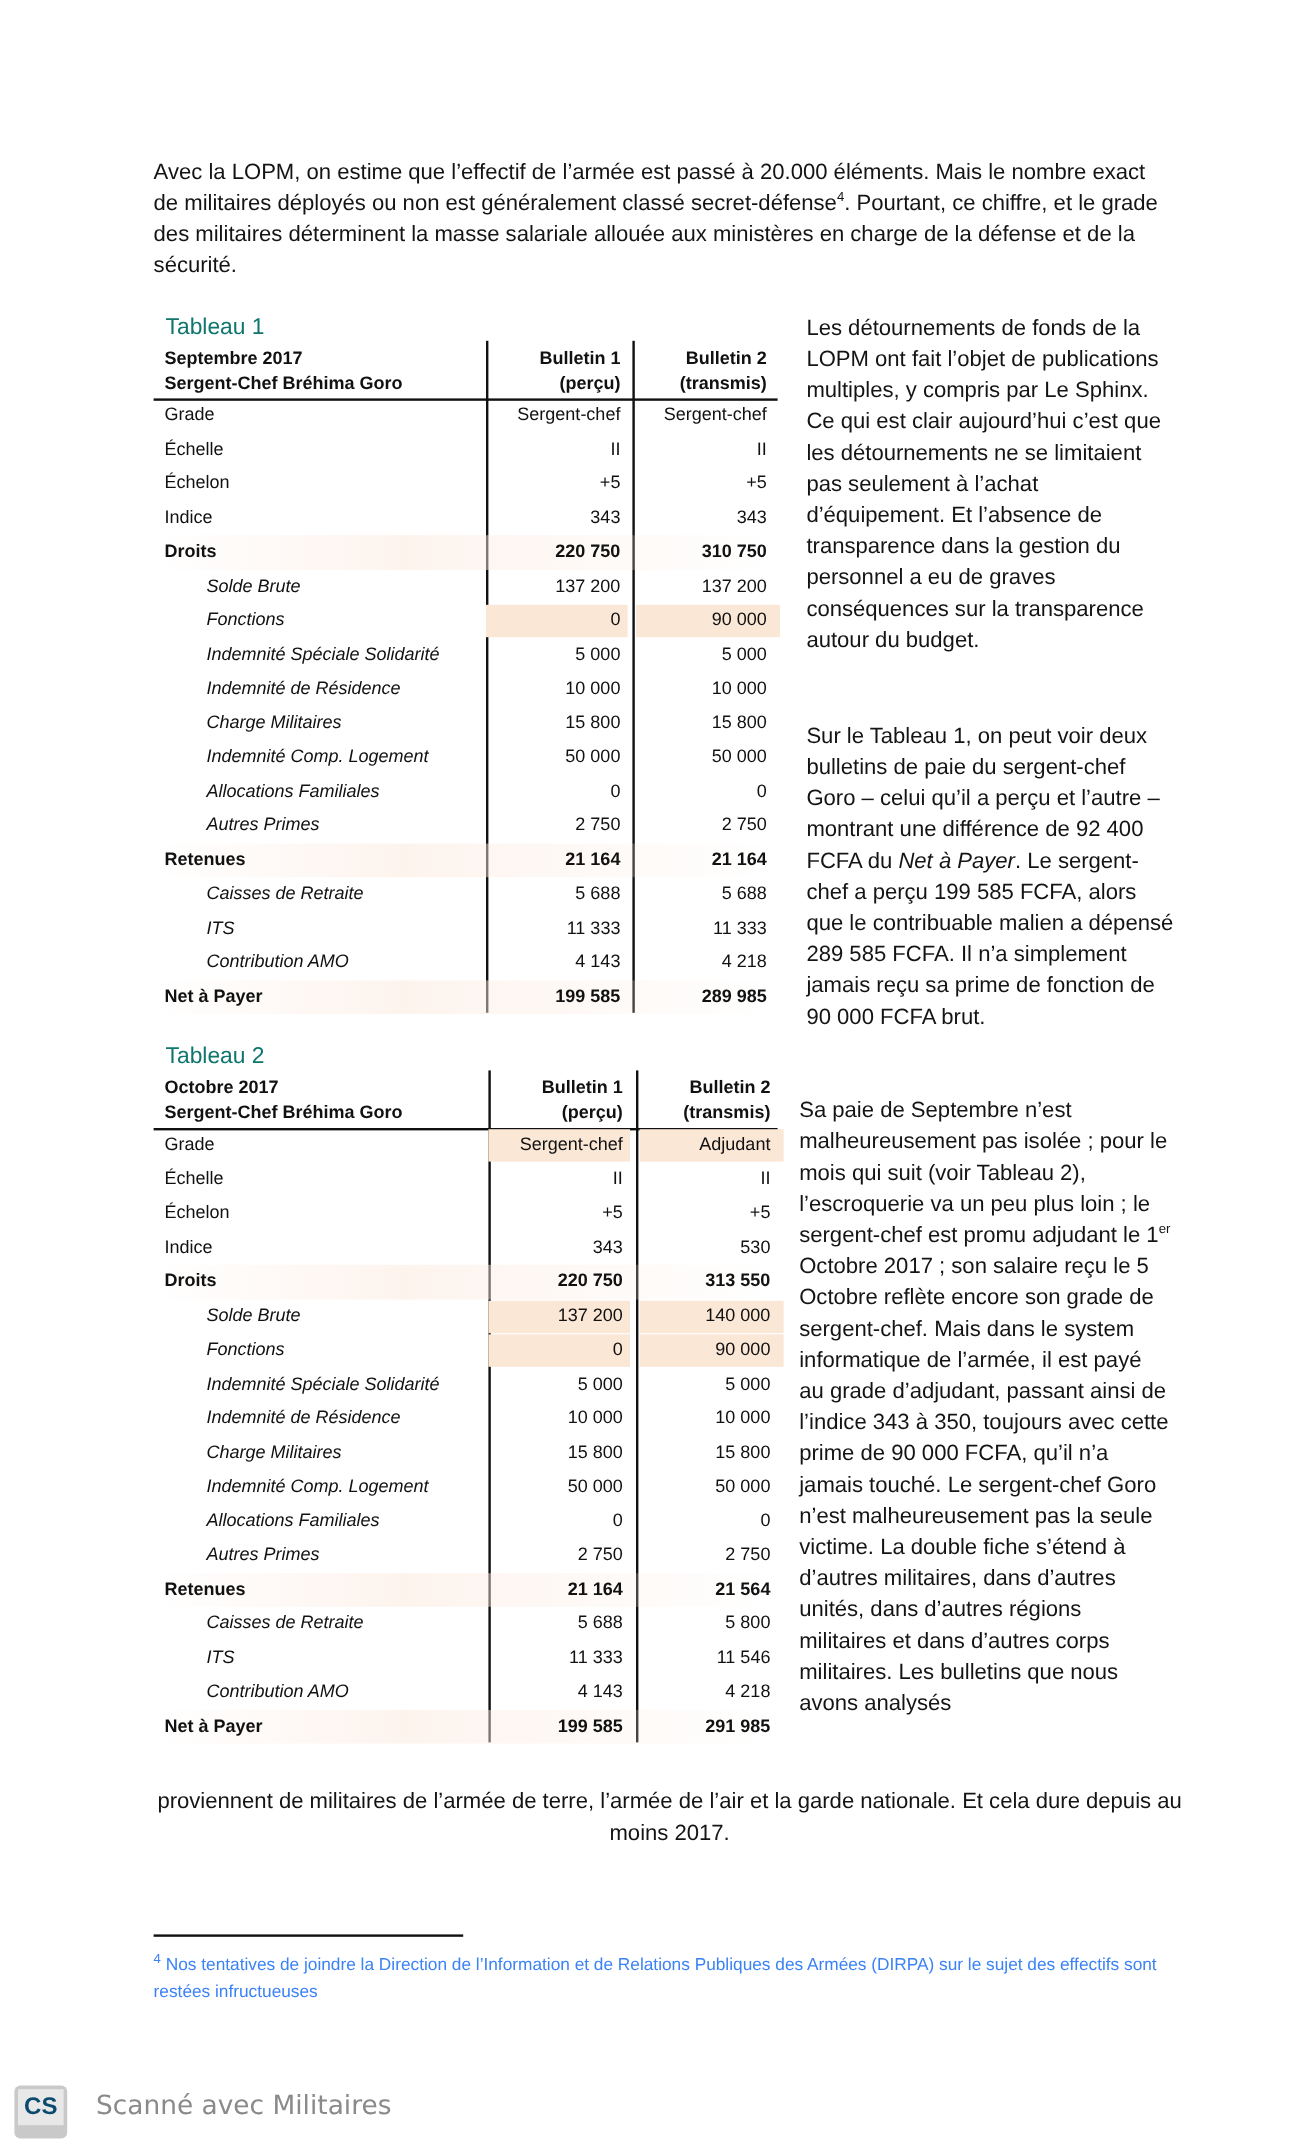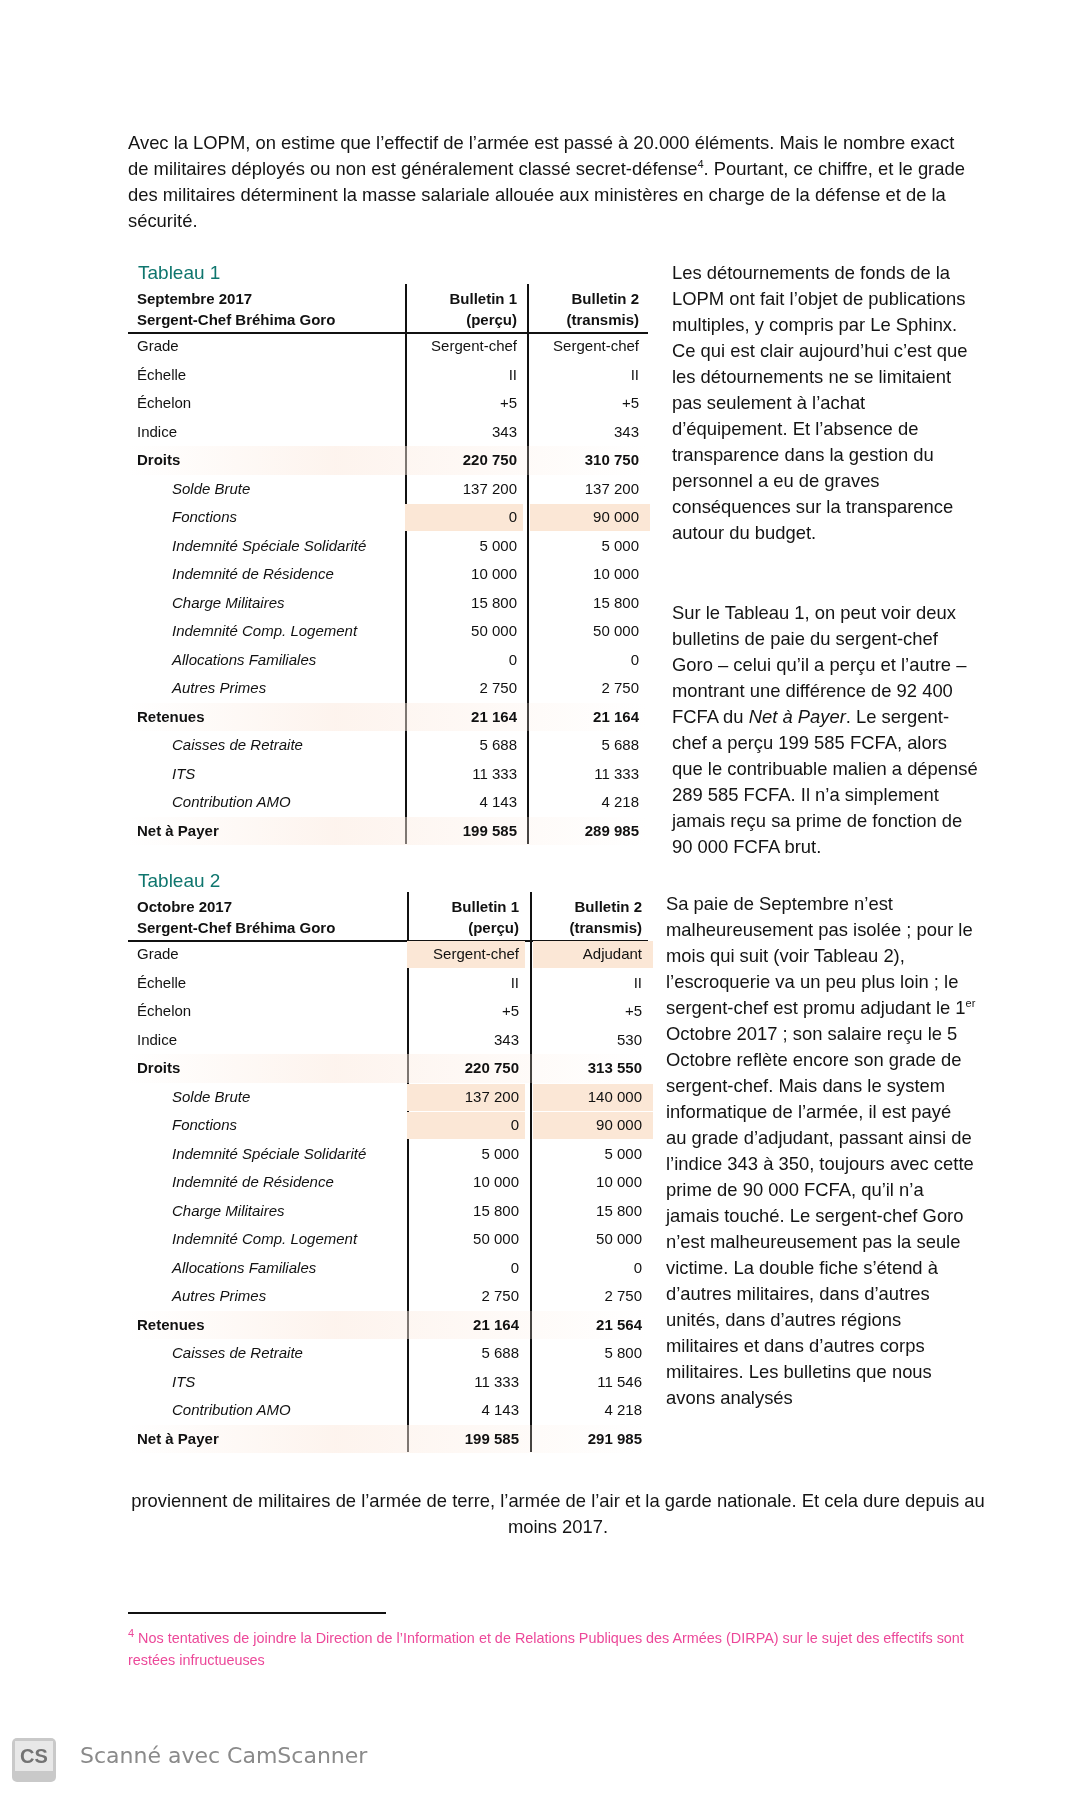--- a/index.html
+++ b/index.html
@@ -8,49 +8,49 @@
     font-family: "Liberation Sans", "DejaVu Sans", sans-serif; color: #111;
   }
   .para {
     position: absolute; font-size: 18.4px; line-height: 26px; color: #141414;
   }
   #intro { left: 128px; top: 130px; width: 840px; }
   #outro { left: 128px; top: 1488px; width: 860px; text-align: center; }
   .rightcol { position: absolute; left: 672px; width: 310px; font-size: 18.4px; line-height: 26px; color: #141414; }
   #p1 { top: 260px; }
   #p2 { top: 600px; }
-  #p3 { top: 891px; left: 666px; }
+  #p3 { top: 912px; left: 666px; }
   sup { font-size: 11px; line-height: 0; vertical-align: super; }
   em { font-style: italic; }
 
   .tbl-title { position: absolute; font-size: 19px; color: #0f766e; }
   .tbl { position: absolute; width: 520px; font-size: 15px; }
   .tbl .hdr { position: relative; height: 44px; }
   .tbl .hdr .hl { position: absolute; left: 9px; font-weight: bold; line-height: 21px; }
   .tbl .hdr .hc { position: absolute; font-weight: bold; text-align: right; line-height: 21px; }
   .tbl .hrule { position: absolute; left: 0; width: 520px; height: 1.5px; background: #111; }
   .tbl .vline { position: absolute; width: 1.5px; background: #111; }
   .row { position: relative; height: 28.5px; line-height: 28.5px; }
   .row .lab { position: absolute; left: 9px; white-space: nowrap; }
   .row.sub .lab { left: 44px; font-style: italic; }
   .row.bold .lab, .row.bold .v { font-weight: bold; }
   .row .v { position: absolute; text-align: right; white-space: nowrap; }
   .hi { background: #fbe7d6; }
   .faint { background: linear-gradient(90deg, rgba(252,236,226,0) 0%, rgba(252,236,226,0.6) 40%, rgba(252,236,226,0) 100%); }
 
   .fn-rule { position: absolute; left: 128px; top: 1612px; width: 258px; height: 2px; background: #111; }
-  .footnote { position: absolute; left: 128px; top: 1627px; width: 860px; font-size: 14.4px; line-height: 22px; color: #ec4899; }
+  .footnote { position: absolute; left: 128px; top: 1627px; width: 860px; font-size: 14.4px; line-height: 22px; color: #3b82f6; }
 
   .cs-logo {
     position: absolute; left: 12px; top: 1738px; width: 44px; height: 44px;
     border-radius: 5px; background: #c9c9c9; overflow: hidden;
   }
   .cs-logo .cs-top {
     position: absolute; left: 3px; top: 3px; width: 38px; height: 30px; background: #e8e8e8;
-    color: #737373; font-weight: bold; font-size: 20px; line-height: 30px; text-align: center;
+    color: #0c4a6e; font-weight: bold; font-size: 20px; line-height: 30px; text-align: center;
   }
   .cs-text { position: absolute; left: 80px; top: 1743px; font-size: 22px; color: #8a8a8a; font-family: "DejaVu Sans", sans-serif; }
 </style>
 </head>
 <body>
 
 <div id="intro" class="para">
   <span>Avec la LOPM, on estime que l’effectif de l’armée est passé à 20.000 éléments. Mais le nombre exact de militaires déployés ou non est généralement classé secret-défense</span><sup>4</sup><span>. Pourtant, ce chiffre, et le grade des militaires déterminent la masse salariale allouée aux ministères en charge de la défense et de la sécurité.</span>
 </div>
 
@@ -287,13 +287,13 @@
 <div id="outro" class="para">proviennent de militaires de l’armée de terre, l’armée de l’air et la garde nationale. Et cela dure depuis au moins 2017.</div>
 
 <div class="fn-rule"></div>
 <div class="footnote">
   <sup>4</sup><span> Nos tentatives de joindre la Direction de l’Information et de Relations Publiques des Armées (DIRPA) sur le sujet des effectifs sont restées infructueuses</span>
 </div>
 
 <div class="cs-logo">
   <div class="cs-top">CS</div>
 </div>
-<div class="cs-text">Scanné avec CamScanner</div>
+<div class="cs-text">Scanné avec Militaires</div>
 
 </body></html>

